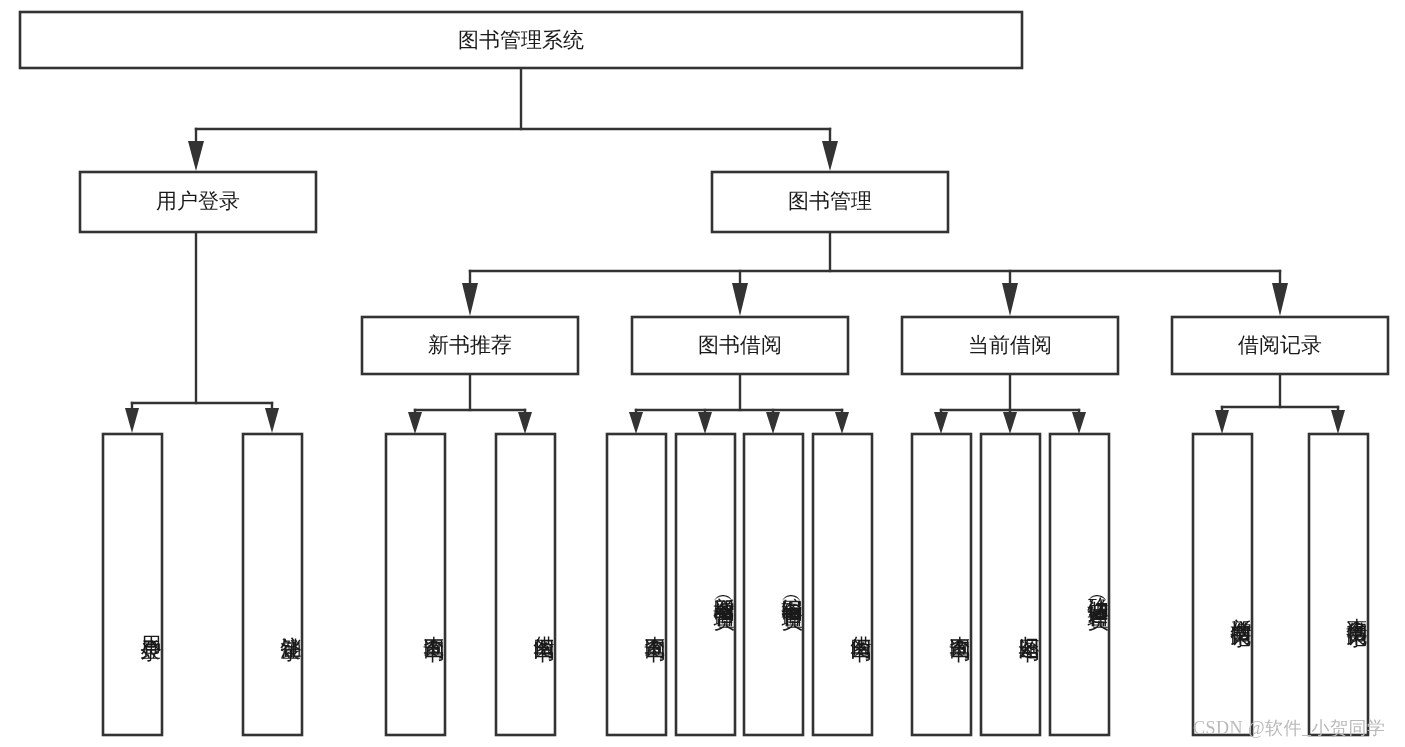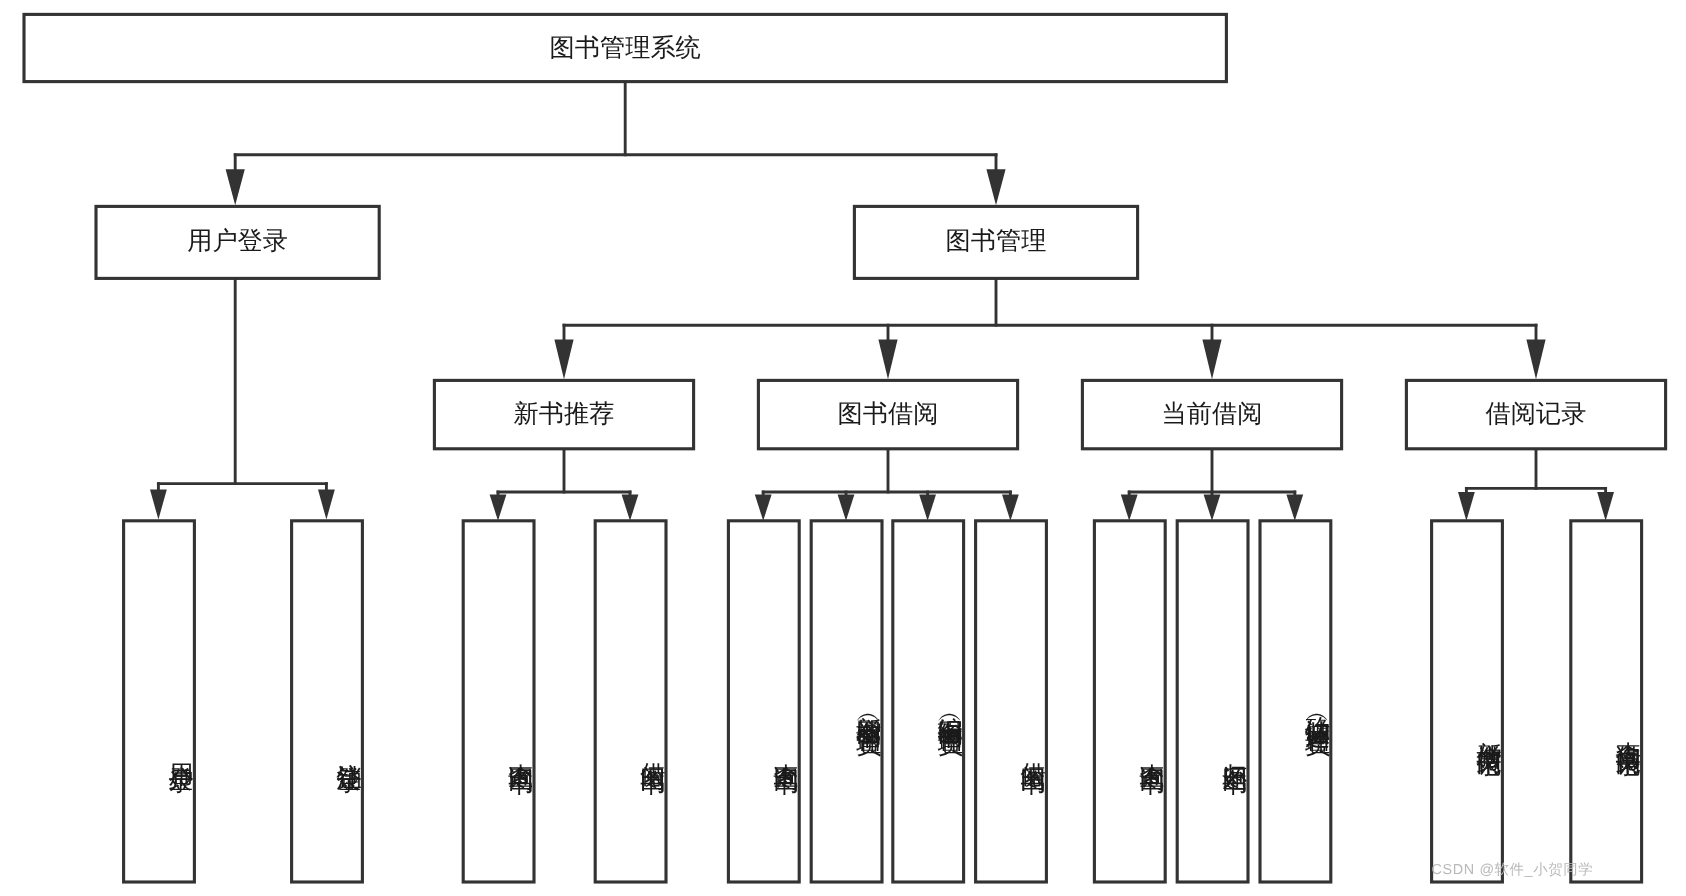--- a/index.html
+++ b/index.html
@@ -61,22 +61,22 @@
     letter-spacing: 2px;
     display: flex;
     align-items: flex-start;
     justify-content: center;
     white-space: nowrap;
     pointer-events: none;
     user-select: none;
   }
   .watermark {
     position: absolute;
-    font-family: Liberation Sans, sans-serif;
-    font-size: 12px;
+    font-family: Liberation Serif, serif;
+    font-size: 18px;
     color: #b9b9b9;
     white-space: nowrap;
     letter-spacing: 0.5px;
   }
 </style>
 </head>
 <body>
 
 <div id="diagram-root">
 

